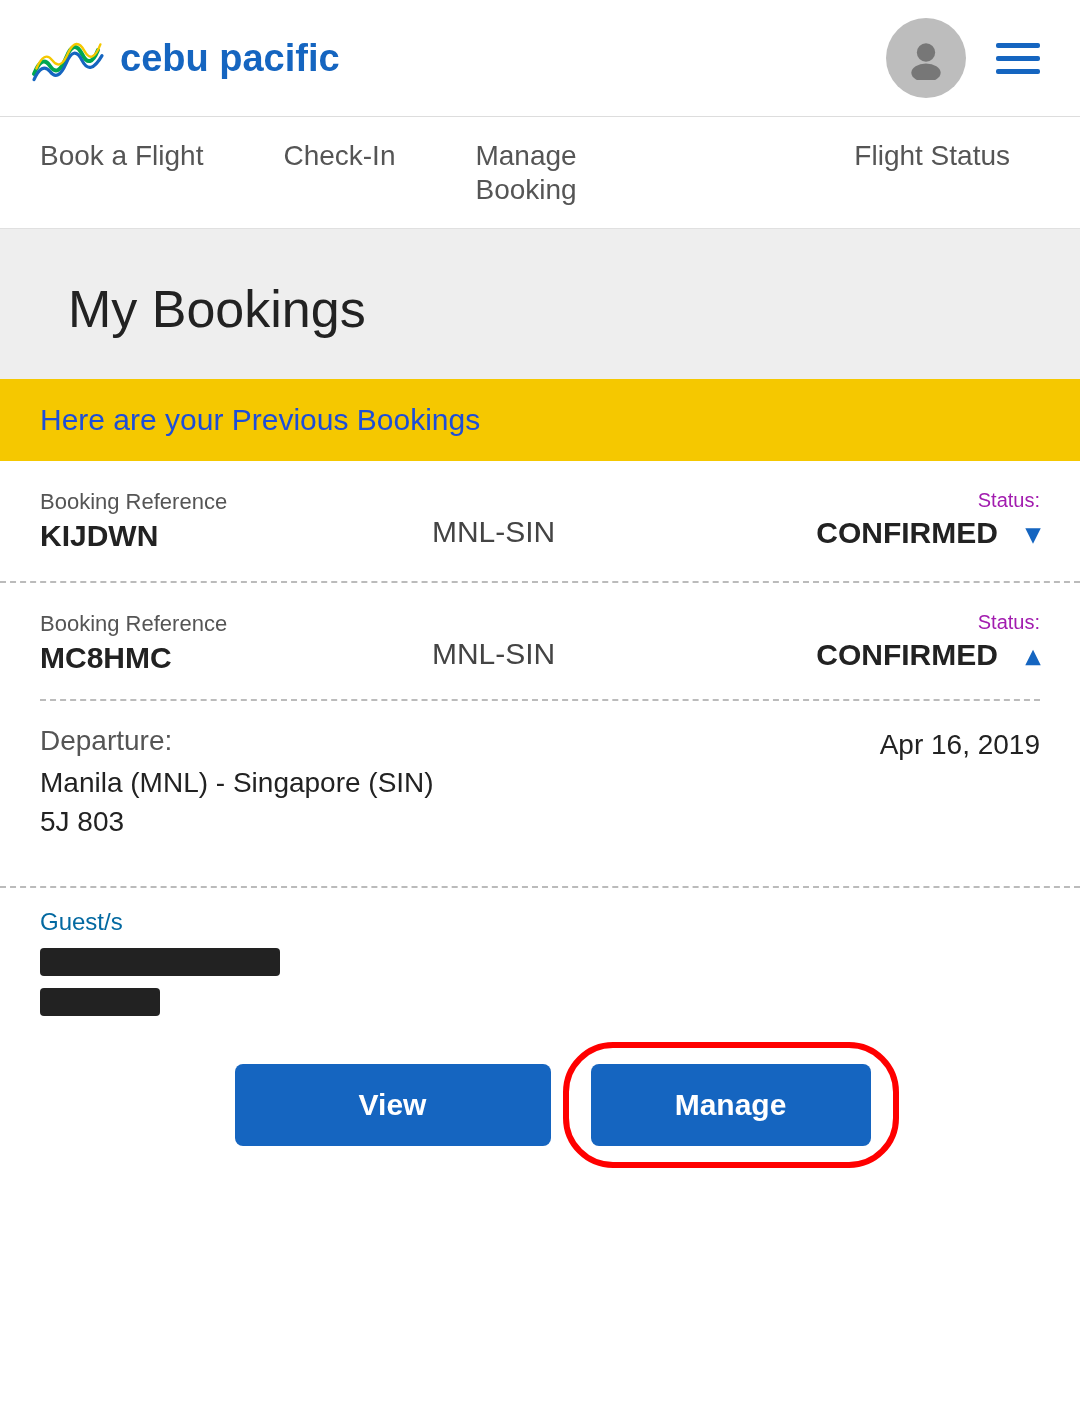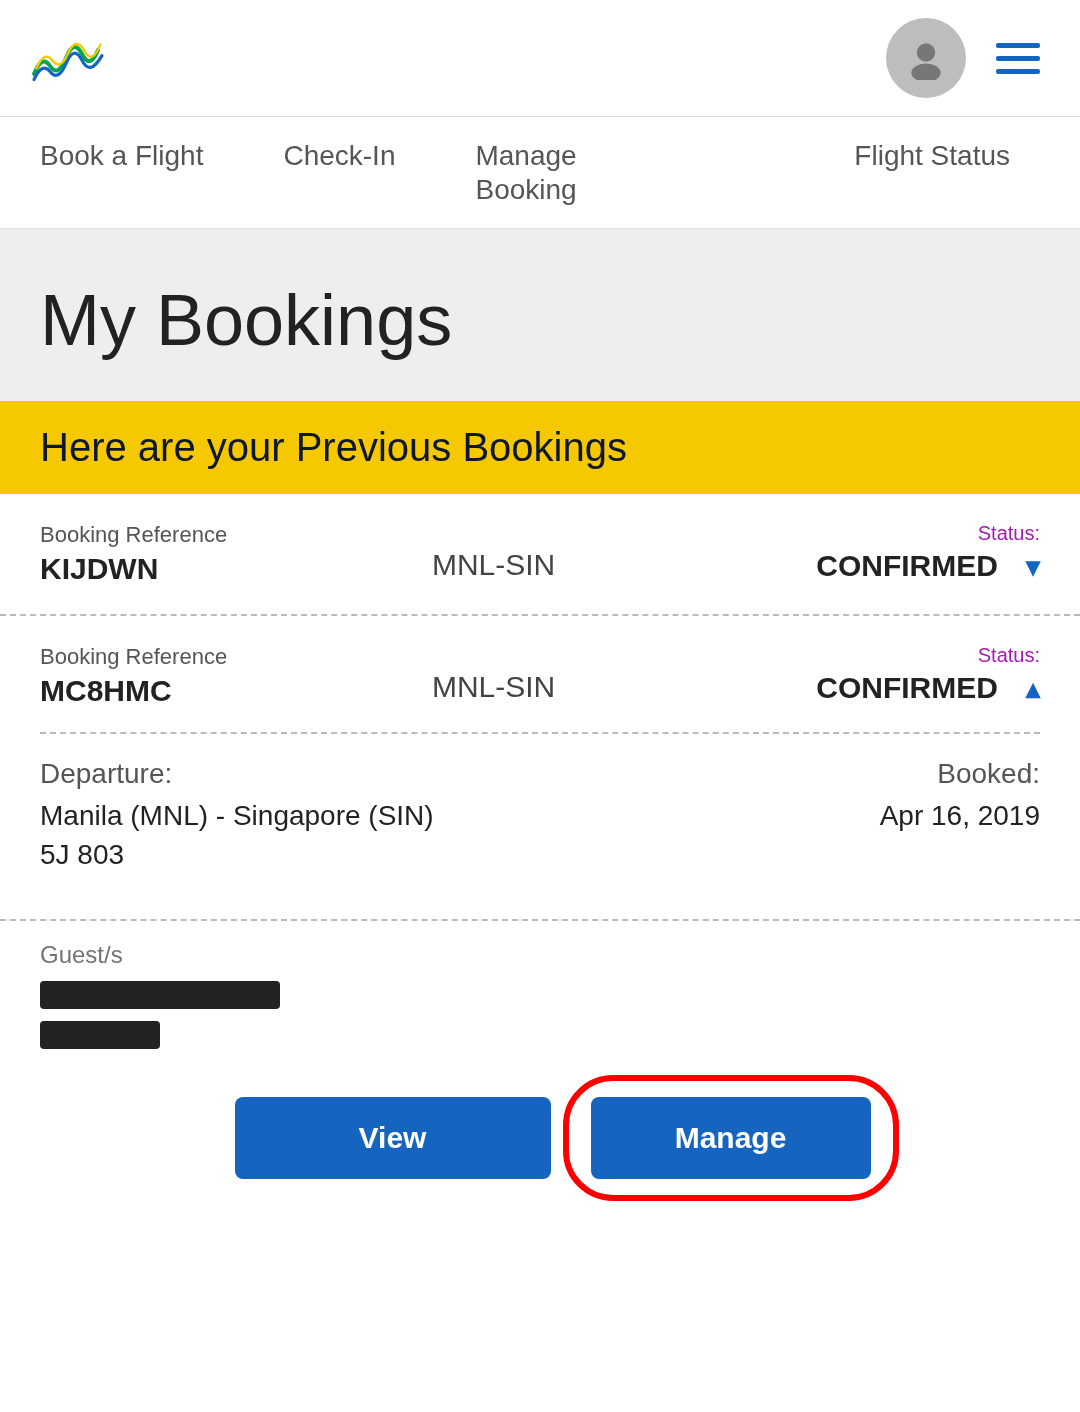--- a/index.html
+++ b/index.html
@@ -106,34 +106,35 @@
       margin-left: auto;
     }
 
     
     .hero {
       background: #eeeeee;
       padding: 50px 40px 40px 40px;
     }
 
     .hero-title {
-      font-size: 72px;
+      font-size: 52px;
       font-weight: 300;
       color: #222;
+      margin-left: 28px;
     }
 
     
     .yellow-bar {
       background: #f5c800;
       padding: 24px 40px;
     }
 
     .yellow-bar-text {
-      font-size: 40px;
-      color: #0f172a;
+      font-size: 30px;
+      color: #1d4ed8;
       font-weight: 500;
     }
 
     
     .bookings-container {
       background: #fff;
       padding: 0;
     }
 
     .booking-card {
@@ -221,21 +222,21 @@
     }
 
     
     .guests-section {
       border-top: 2px dashed #bbb;
       padding: 20px 40px 0 40px;
     }
 
     .guests-label {
       font-size: 24px;
-      color: #737373;
+      color: #0369a1;
       margin-bottom: 12px;
     }
 
     .guest-redacted {
       width: 240px;
       height: 28px;
       background: #222;
       border-radius: 4px;
       margin-bottom: 12px;
     }
@@ -305,20 +306,21 @@
 
 <header class="header">
   <div class="logo-area">
 
     <svg class="logo-icon" viewBox="0 0 100 70" xmlns="http://www.w3.org/2000/svg">
 
       <path d="M5 55 Q15 30 25 45 Q35 60 45 35 Q55 10 65 30 Q75 50 85 25" stroke="#00a651" stroke-width="5" fill="none" stroke-linecap="round"></path>
       <path d="M5 62 Q15 40 25 52 Q35 65 45 42 Q55 18 65 38 Q75 58 90 32" stroke="#1565c0" stroke-width="4" fill="none" stroke-linecap="round"></path>
       <path d="M8 48 Q18 25 28 38 Q38 52 48 28 Q58 8 68 26 Q78 44 88 18" stroke="#f5c800" stroke-width="3" fill="none" stroke-linecap="round"></path>
     </svg>
+    <span class="logo-text">cebu pacific</span>
   </div>
 
   <div class="header-right">
     <button class="profile-btn">
       <svg class="profile-icon-svg" viewBox="0 0 48 48" xmlns="http://www.w3.org/2000/svg">
         <circle cx="24" cy="18" r="10" fill="#777"></circle>
         <ellipse cx="24" cy="40" rx="16" ry="10" fill="#777"></ellipse>
       </svg>
     </button>
     <button class="menu-btn">
@@ -380,21 +382,20 @@
     </div>
 
     <div class="booking-detail">
       <div class="detail-row">
         <div class="detail-col">
           <div class="detail-label">Departure:</div>
           <div class="detail-value">Manila (MNL) - Singapore (SIN)</div>
           <div class="detail-value">5J 803</div>
         </div>
         <div class="detail-col" style="text-align:right;">
-          <div class="detail-label">Booked:</div>
           <div class="detail-value">Apr 16, 2019</div>
         </div>
       </div>
     </div>
   </div>
 
   <div class="guests-section">
     <div class="guests-label">Guest/s</div>
     <div class="guest-redacted"></div>
     <div class="guest-redacted-sm"></div>

